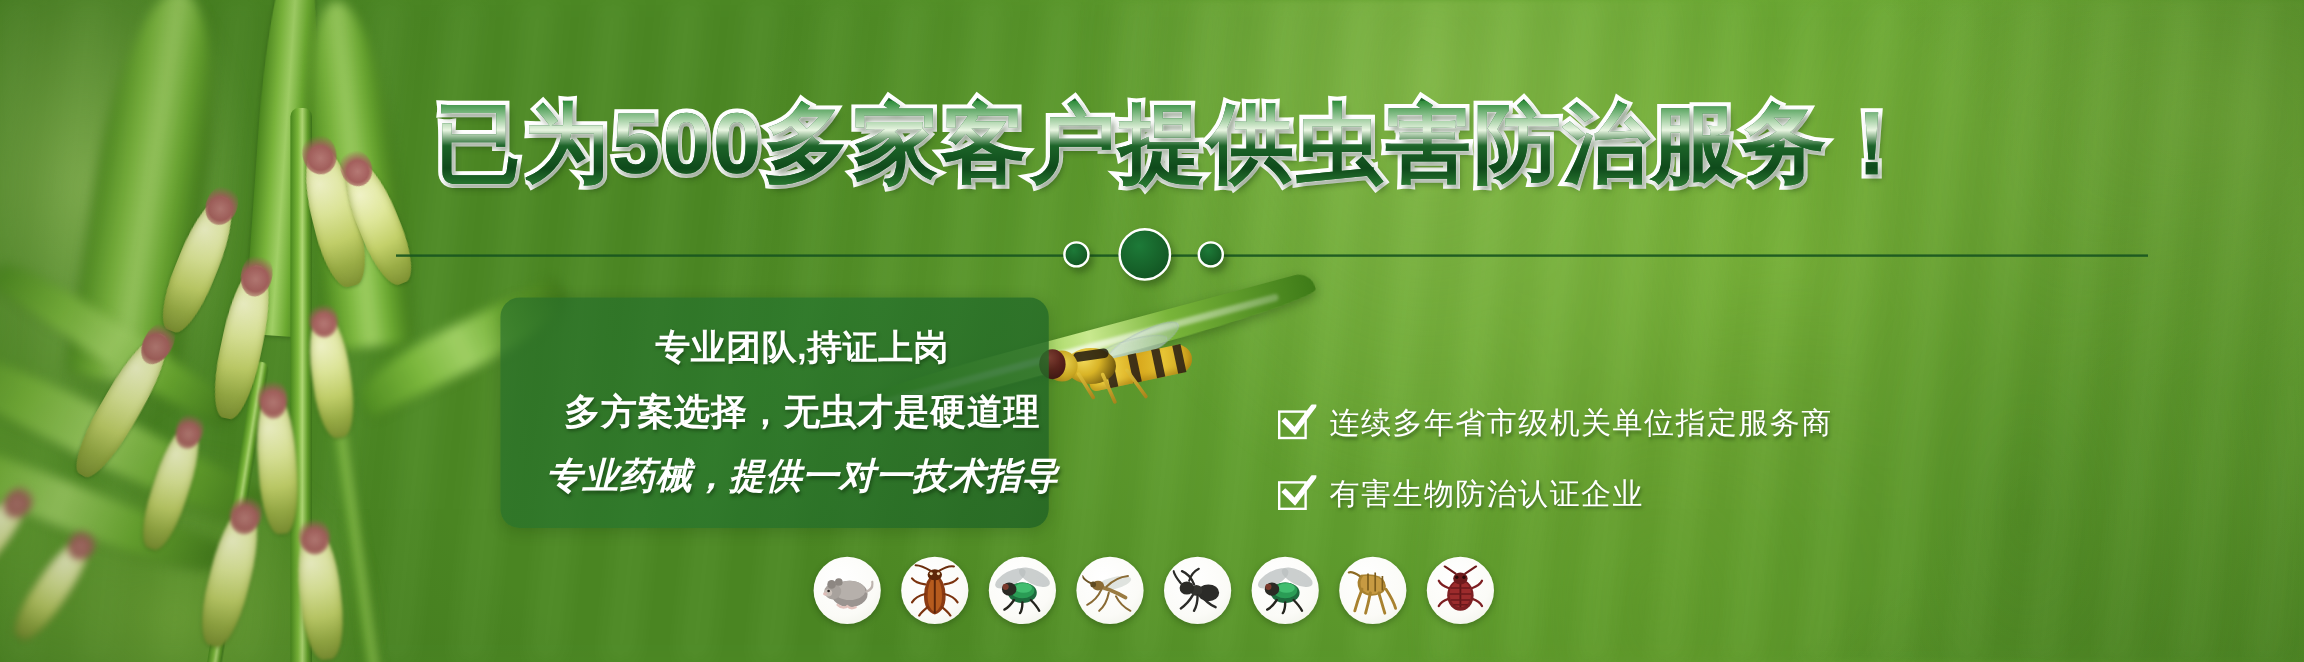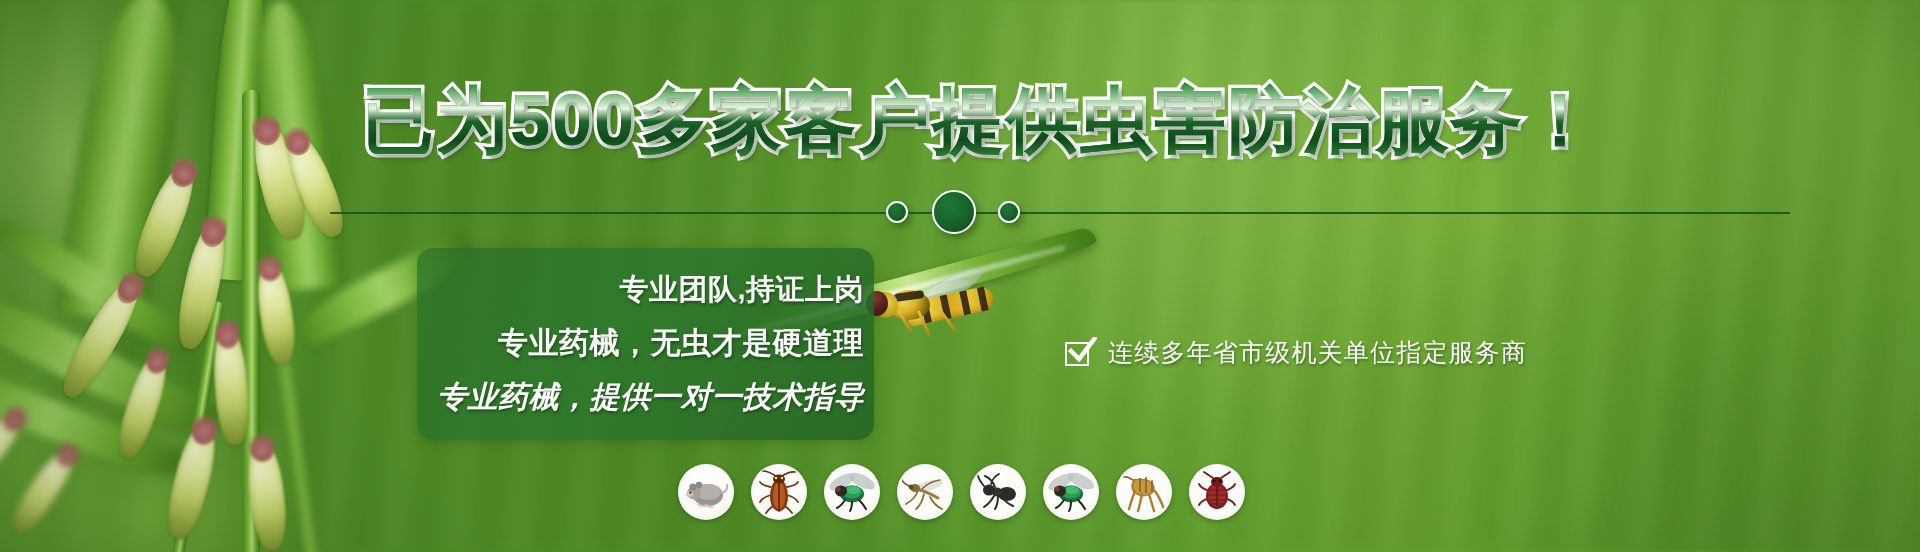--- a/index.html
+++ b/index.html
@@ -218,21 +218,21 @@
   .panel {
     position: absolute; left: 417px; top: 248px;
     width: 457px; height: 192px;
     border-radius: 16px 16px 16px 16px;
     background: linear-gradient(125deg, rgba(36,106,40,.66) 0%, rgba(41,118,44,.80) 45%, rgba(34,100,36,.86) 100%);
     box-shadow: 0 2px 12px rgba(15,45,8,.22);
   }
   .panel-lines {
     position: absolute; inset: 0;
     display: flex; flex-direction: column;
-    align-items: flex-end; justify-content: center;
+    align-items: center; justify-content: center;
     gap: 13px;
     padding: 0 10px;
     margin-left: 46px;
   }
   .pline {
     color: #ffffff;
     font-weight: bold;
     white-space: nowrap;
     text-shadow: 1px 2px 3px rgba(10,40,6,.5);
   }
@@ -349,34 +349,43 @@
 
   <div class="dots">
     <span class="dot d1"></span>
     <span class="dot d2"></span>
     <span class="dot d3"></span>
   </div>
 
   <div class="panel">
     <div class="panel-lines">
       <div class="pline l1">专业团队,持证上岗</div>
-      <div class="pline l2">专业药械，无虫才是硬道理</div>
+      <div class="pline l2">多方案选择，无虫才是硬道理</div>
       <div class="pline l3">专业药械，提供一对一技术指导</div>
     </div>
   </div>
 
   <div class="checklist">
     <div class="check-row">
       <span class="check-box">
         <span class="bx"></span>
         <svg class="tick" viewBox="0 0 30 28" fill="none">
             <path d="M4 14 L12 22 L28 1" stroke="#ffffff" stroke-width="4.5" stroke-linecap="square"></path>
           </svg>
       </span>
       <span class="check-label">连续多年省市级机关单位指定服务商</span>
+    </div>
+    <div class="check-row">
+      <span class="check-box">
+        <span class="bx"></span>
+        <svg class="tick" viewBox="0 0 30 28" fill="none">
+            <path d="M4 14 L12 22 L28 1" stroke="#ffffff" stroke-width="4.5" stroke-linecap="square"></path>
+          </svg>
+      </span>
+      <span class="check-label">有害生物防治认证企业</span>
     </div>
   </div>
 
   <div class="pests">
 
     <span class="pest">
       <svg width="44" height="38" viewBox="0 0 44 38">
         <ellipse cx="24" cy="22" rx="15" ry="11" fill="#9a9490"></ellipse>
         <ellipse cx="24" cy="19" rx="13" ry="8" fill="#b6b0ab"></ellipse>
         <ellipse cx="10" cy="20" rx="7" ry="6.5" fill="#a8a29d"></ellipse>

